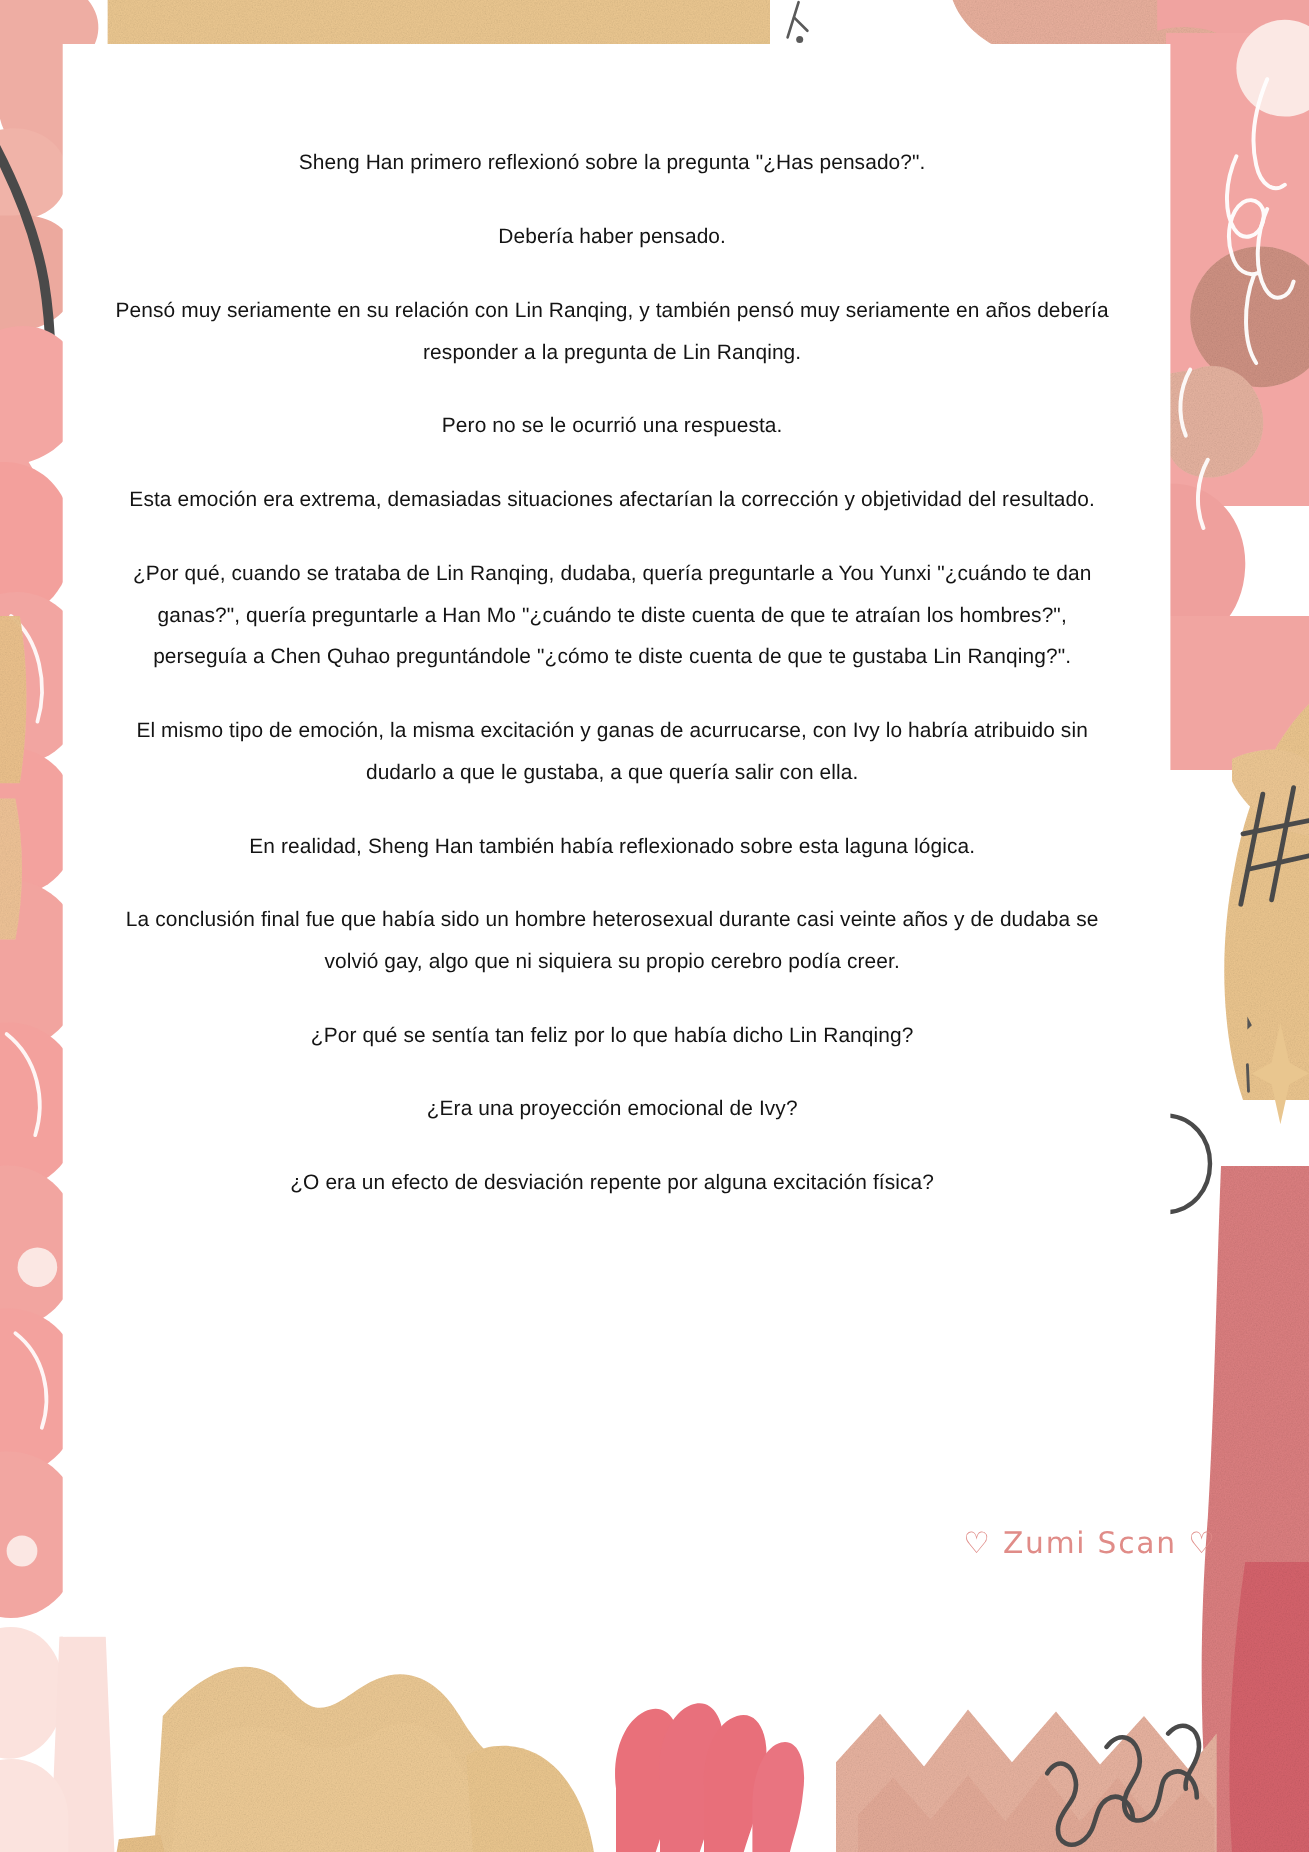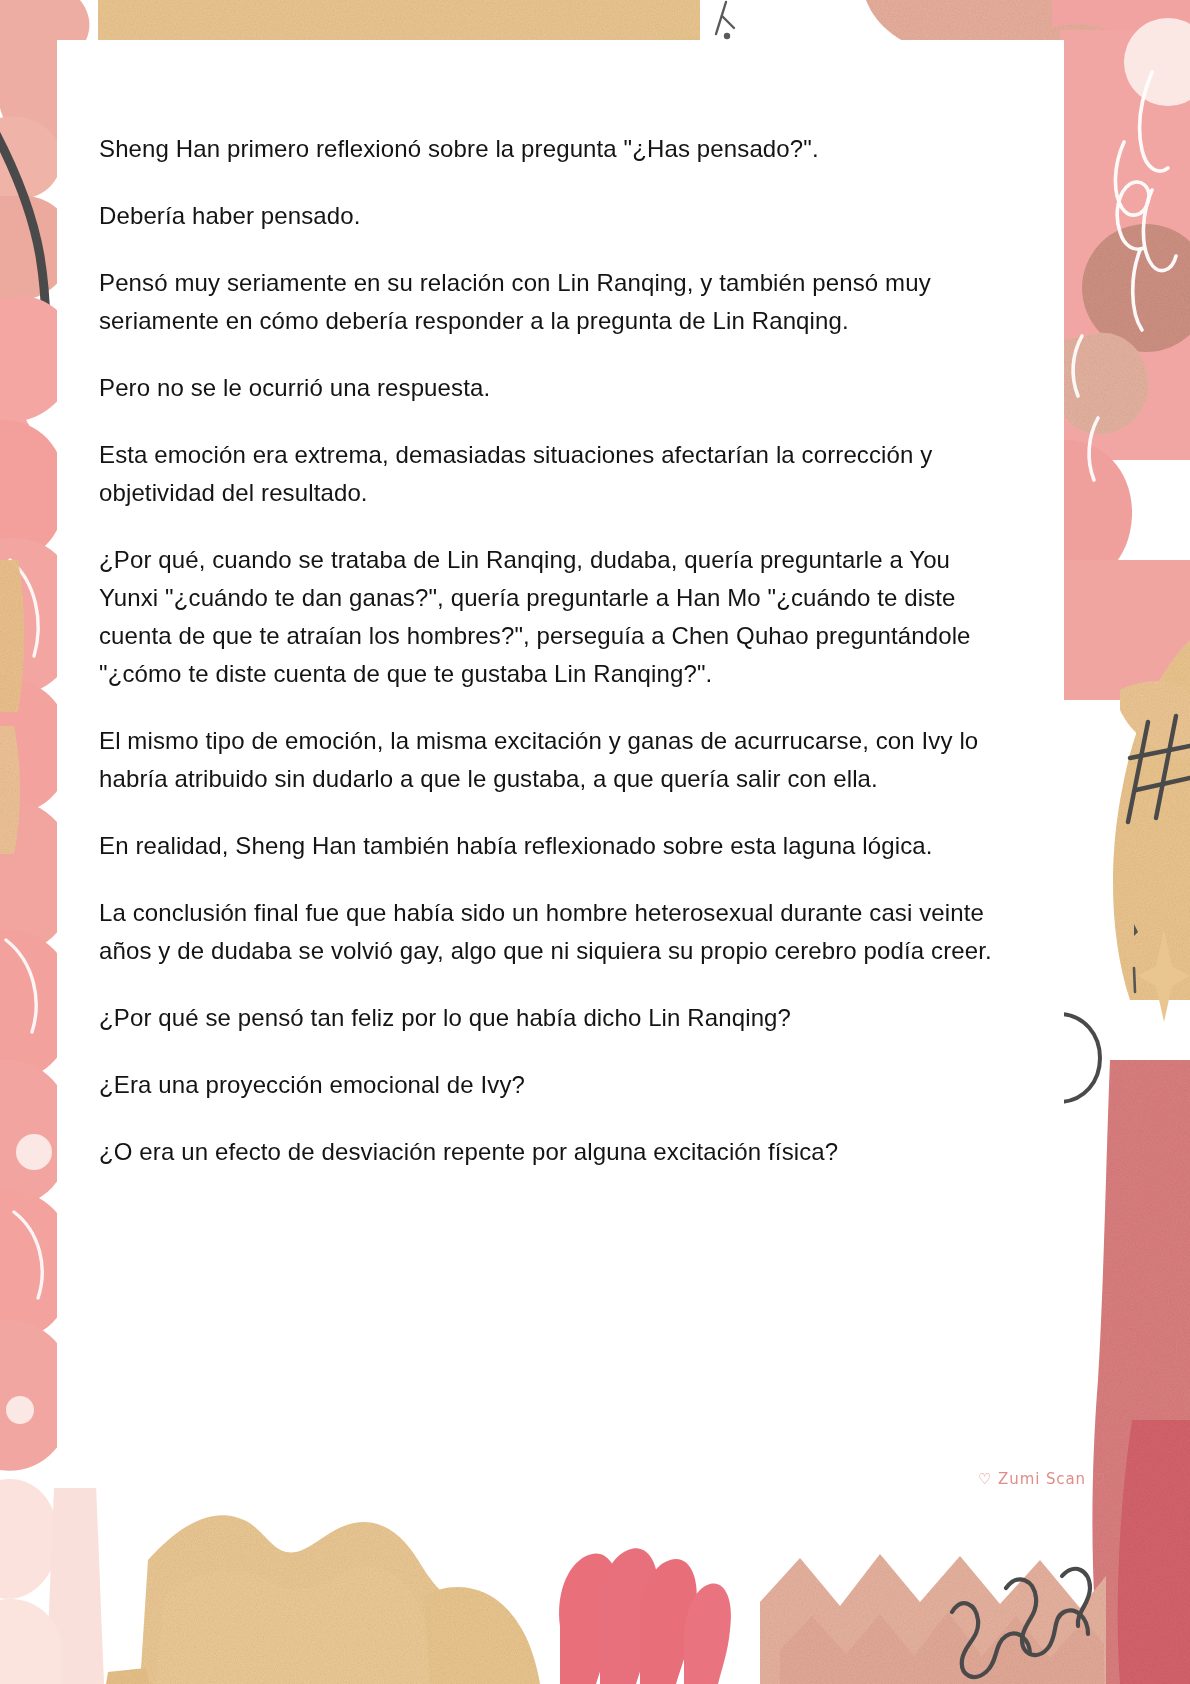--- a/index.html
+++ b/index.html
@@ -41,38 +41,39 @@
   
   .doc-body {
     position: absolute;
     left: 99px;
     top: 130px;
     width: 915px;
     z-index: 3;
   }
 
   .para {
-    font-size: 24px;
+    font-size: 19px;
     line-height: 38px;
     color: #141414;
     margin-bottom: 29px;
     letter-spacing: 0.005em;
     font-weight: 400;
     text-rendering: optimizeLegibility;
+    text-align: center;
   }
   .para:last-child { margin-bottom: 0; }
 
   
   .watermark {
     position: absolute;
     right: 84px;
-    top: 1470px;
+    top: 1388px;
     z-index: 4;
     font-family: "DejaVu Sans", sans-serif;
-    font-size: 15px;
+    font-size: 27px;
     letter-spacing: 0.06em;
     color: #e08c88;
     white-space: nowrap;
   }
 </style>
 </head>
 <body>
 
 <div class="deco-layer">
   <svg width="1190" height="1684" viewBox="0 0 1190 1684" xmlns="http://www.w3.org/2000/svg">
@@ -244,25 +245,25 @@
       </g>
     </g>
   </svg>
 </div>
 
 <div class="paper"></div>
 
 <div class="doc-body">
   <p class="para">Sheng Han primero reflexionó sobre la pregunta "¿Has pensado?".</p>
   <p class="para">Debería haber pensado.</p>
-  <p class="para">Pensó muy seriamente en su relación con Lin Ranqing, y también pensó muy seriamente en cómo debería responder a la pregunta de Lin Ranqing.</p>
+  <p class="para">Pensó muy seriamente en su relación con Lin Ranqing, y también pensó muy seriamente en años debería responder a la pregunta de Lin Ranqing.</p>
   <p class="para">Pero no se le ocurrió una respuesta.</p>
   <p class="para">Esta emoción era extrema, demasiadas situaciones afectarían la corrección y objetividad del resultado.</p>
   <p class="para">¿Por qué, cuando se trataba de Lin Ranqing, dudaba, quería preguntarle a You Yunxi "¿cuándo te dan ganas?", quería preguntarle a Han Mo "¿cuándo te diste cuenta de que te atraían los hombres?", perseguía a Chen Quhao preguntándole "¿cómo te diste cuenta de que te gustaba Lin Ranqing?".</p>
   <p class="para">El mismo tipo de emoción, la misma excitación y ganas de acurrucarse, con Ivy lo habría atribuido sin dudarlo a que le gustaba, a que quería salir con ella.</p>
   <p class="para">En realidad, Sheng Han también había reflexionado sobre esta laguna lógica.</p>
   <p class="para">La conclusión final fue que había sido un hombre heterosexual durante casi veinte años y de dudaba se volvió gay, algo que ni siquiera su propio cerebro podía creer.</p>
-  <p class="para">¿Por qué se pensó tan feliz por lo que había dicho Lin Ranqing?</p>
+  <p class="para">¿Por qué se sentía tan feliz por lo que había dicho Lin Ranqing?</p>
   <p class="para">¿Era una proyección emocional de Ivy?</p>
   <p class="para">¿O era un efecto de desviación repente por alguna excitación física?</p>
 </div>
 
 <div class="watermark">♡ Zumi Scan ♡</div>
 
 </body></html>

